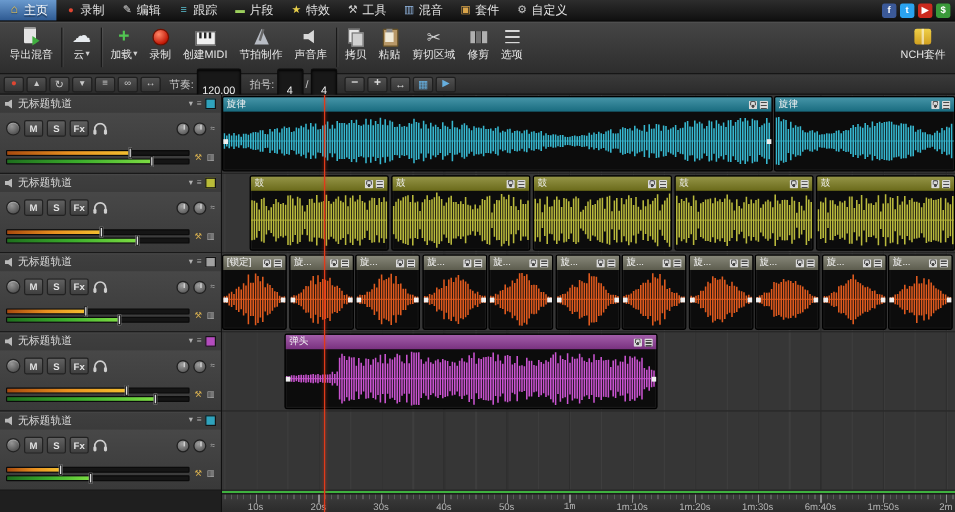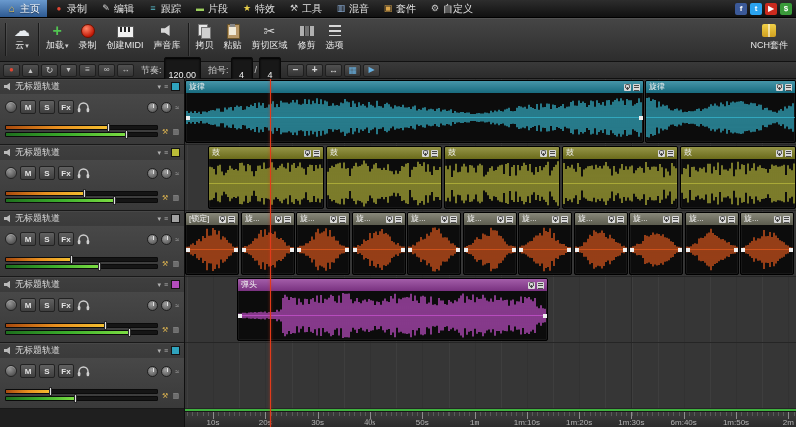--- a/index.html
+++ b/index.html
@@ -168,20 +168,26 @@
         <div class="soc" style="background: rgb(59, 89, 152);">f</div>
         <div class="soc" style="background: rgb(42, 163, 239);">t</div>
         <div class="soc" style="background: rgb(204, 42, 30);">▶</div>
         <div class="soc" style="background: rgb(58, 154, 58);">$</div>
       </div>
   </div>
 
   <div id="toolbar">
     <div id="toolbar-groups">
         <div class="tb-group">
+          <div class="tb-btn">
+            <span class="icon i-export-icon"></span>
+            <span class="lab">
+              <span>导出混音</span>
+            </span>
+          </div>
         </div>
         <div class="tb-sep"></div>
         <div class="tb-group">
           <div class="tb-btn">
             <span class="icon i-cloud-icon" style="color: rgb(230, 234, 238); font-size: 16px;">☁</span>
             <span class="lab">
               <span>云</span>
               <span class="dd">▾</span>
             </span>
           </div>
@@ -198,20 +204,26 @@
           <div class="tb-btn">
             <span class="icon i-record-red-icon"></span>
             <span class="lab">
               <span>录制</span>
             </span>
           </div>
           <div class="tb-btn">
             <span class="icon i-midi-icon"></span>
             <span class="lab">
               <span>创建MIDI</span>
+            </span>
+          </div>
+          <div class="tb-btn">
+            <span class="icon i-metronome-icon"></span>
+            <span class="lab">
+              <span>节拍制作</span>
             </span>
           </div>
           <div class="tb-btn">
             <span class="icon i-sound-library-icon"></span>
             <span class="lab">
               <span>声音库</span>
             </span>
           </div>
         </div>
         <div class="tb-sep"></div>
@@ -818,21 +830,21 @@
     </div>
   </div>
 </div>
           <div class="lane"></div>
         </div>
       <div id="loop-line"></div>
       <div id="ruler">
           <span class="ruler-label" style="left: 28px;">10s</span>
           <span class="ruler-label" style="left: 80.3px;">20s</span>
           <span class="ruler-label" style="left: 132.6px;">30s</span>
-          <span class="ruler-label" style="left: 184.9px; font-family: Liberation Serif, serif;">40s</span>
+          <span class="ruler-label" style="left: 184.9px;">40s</span>
           <span class="ruler-label" style="left: 237.2px;">50s</span>
           <span class="ruler-label" style="left: 289.5px; font-family: Liberation Mono, monospace;">1m</span>
           <span class="ruler-label" style="left: 341.8px;">1m:10s</span>
           <span class="ruler-label" style="left: 394.1px;">1m:20s</span>
           <span class="ruler-label" style="left: 446.4px;">1m:30s</span>
           <span class="ruler-label" style="left: 498.7px;">6m:40s</span>
           <span class="ruler-label" style="left: 551px;">1m:50s</span>
           <span class="ruler-label" style="left: 603.3px;">2m</span>
         </div>
       <div id="playhead" style="left: 85px;"></div>

